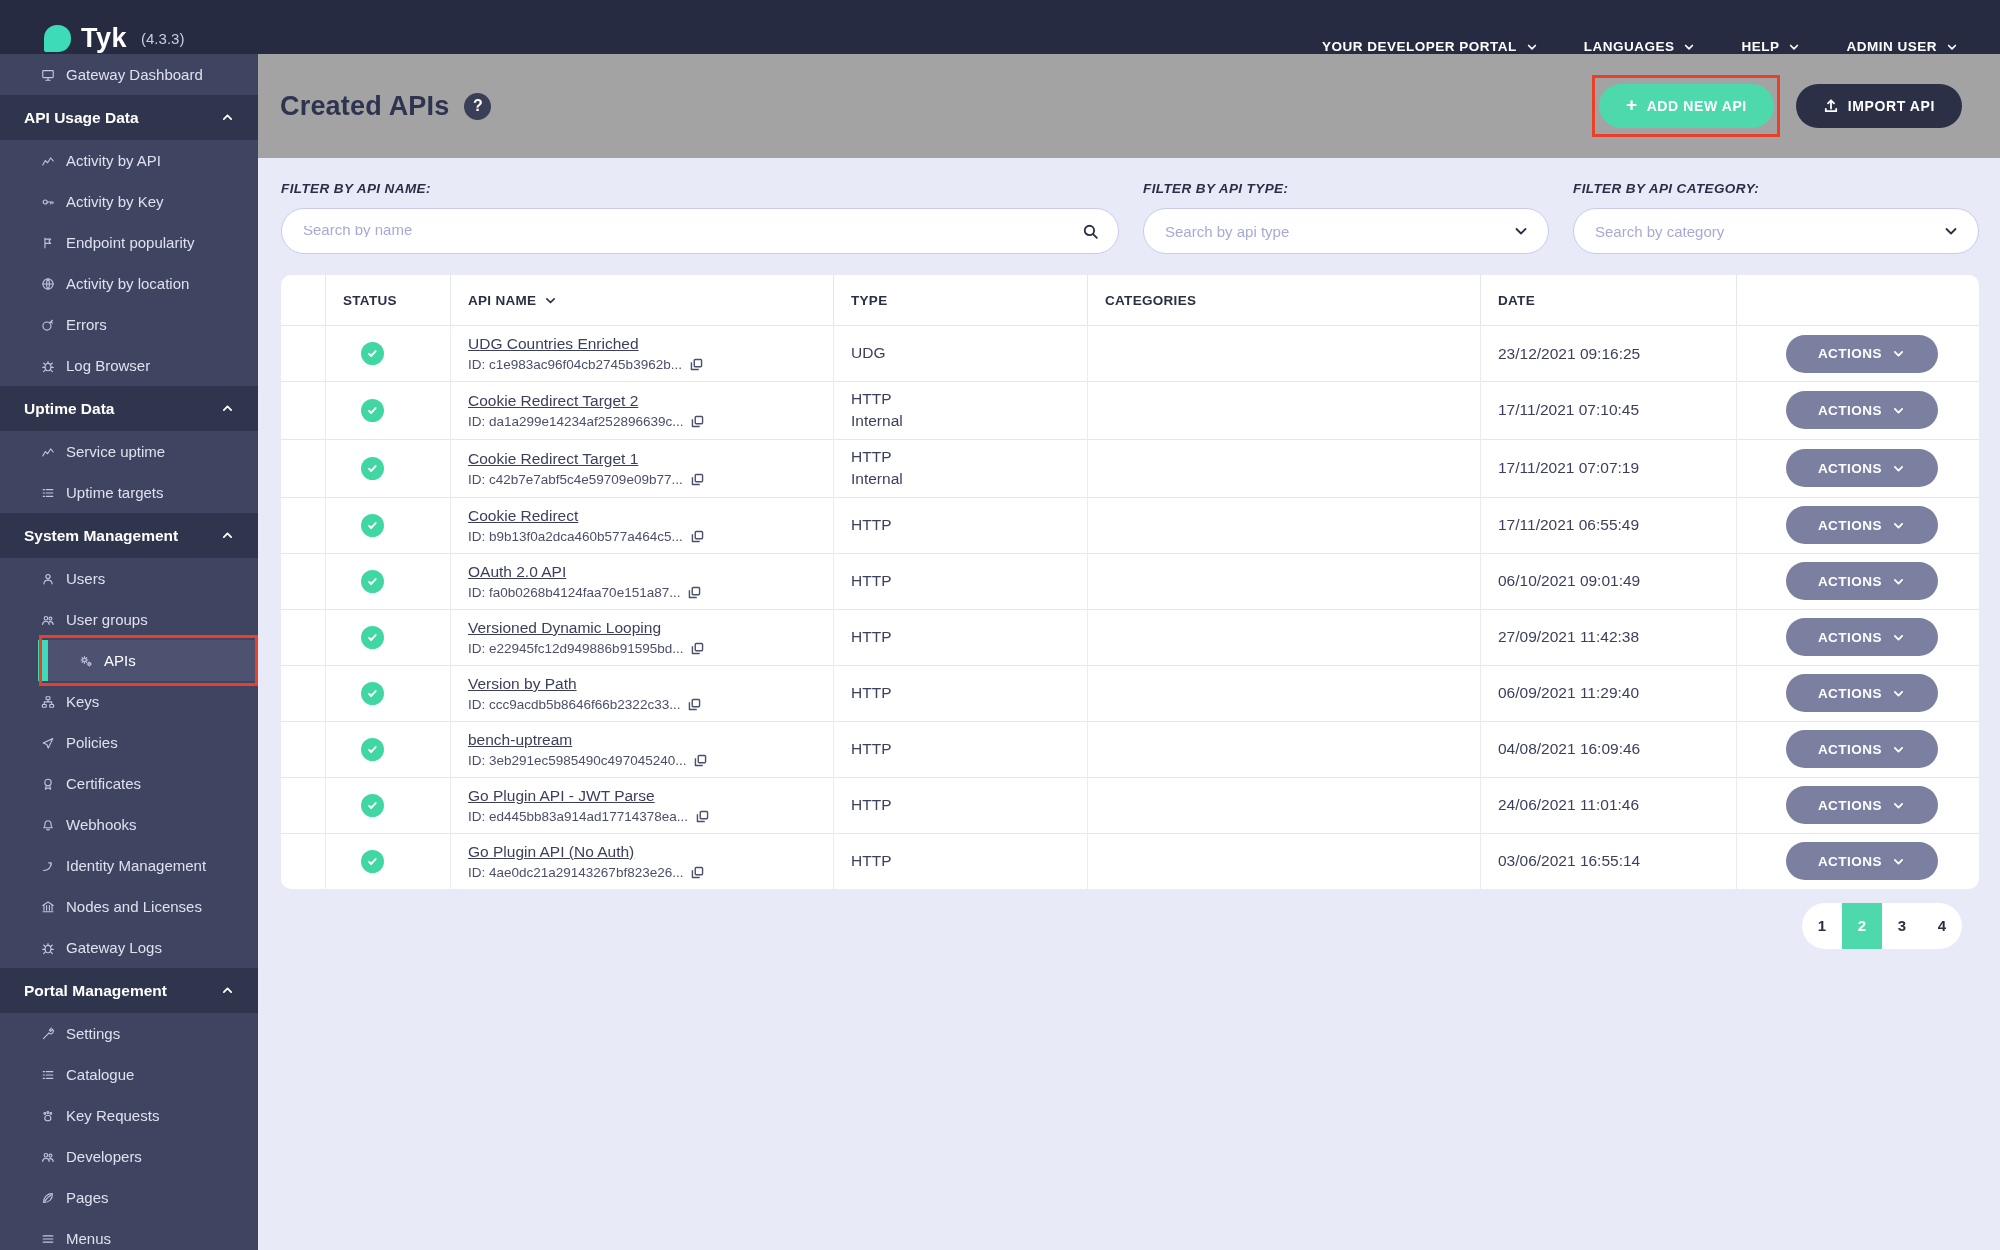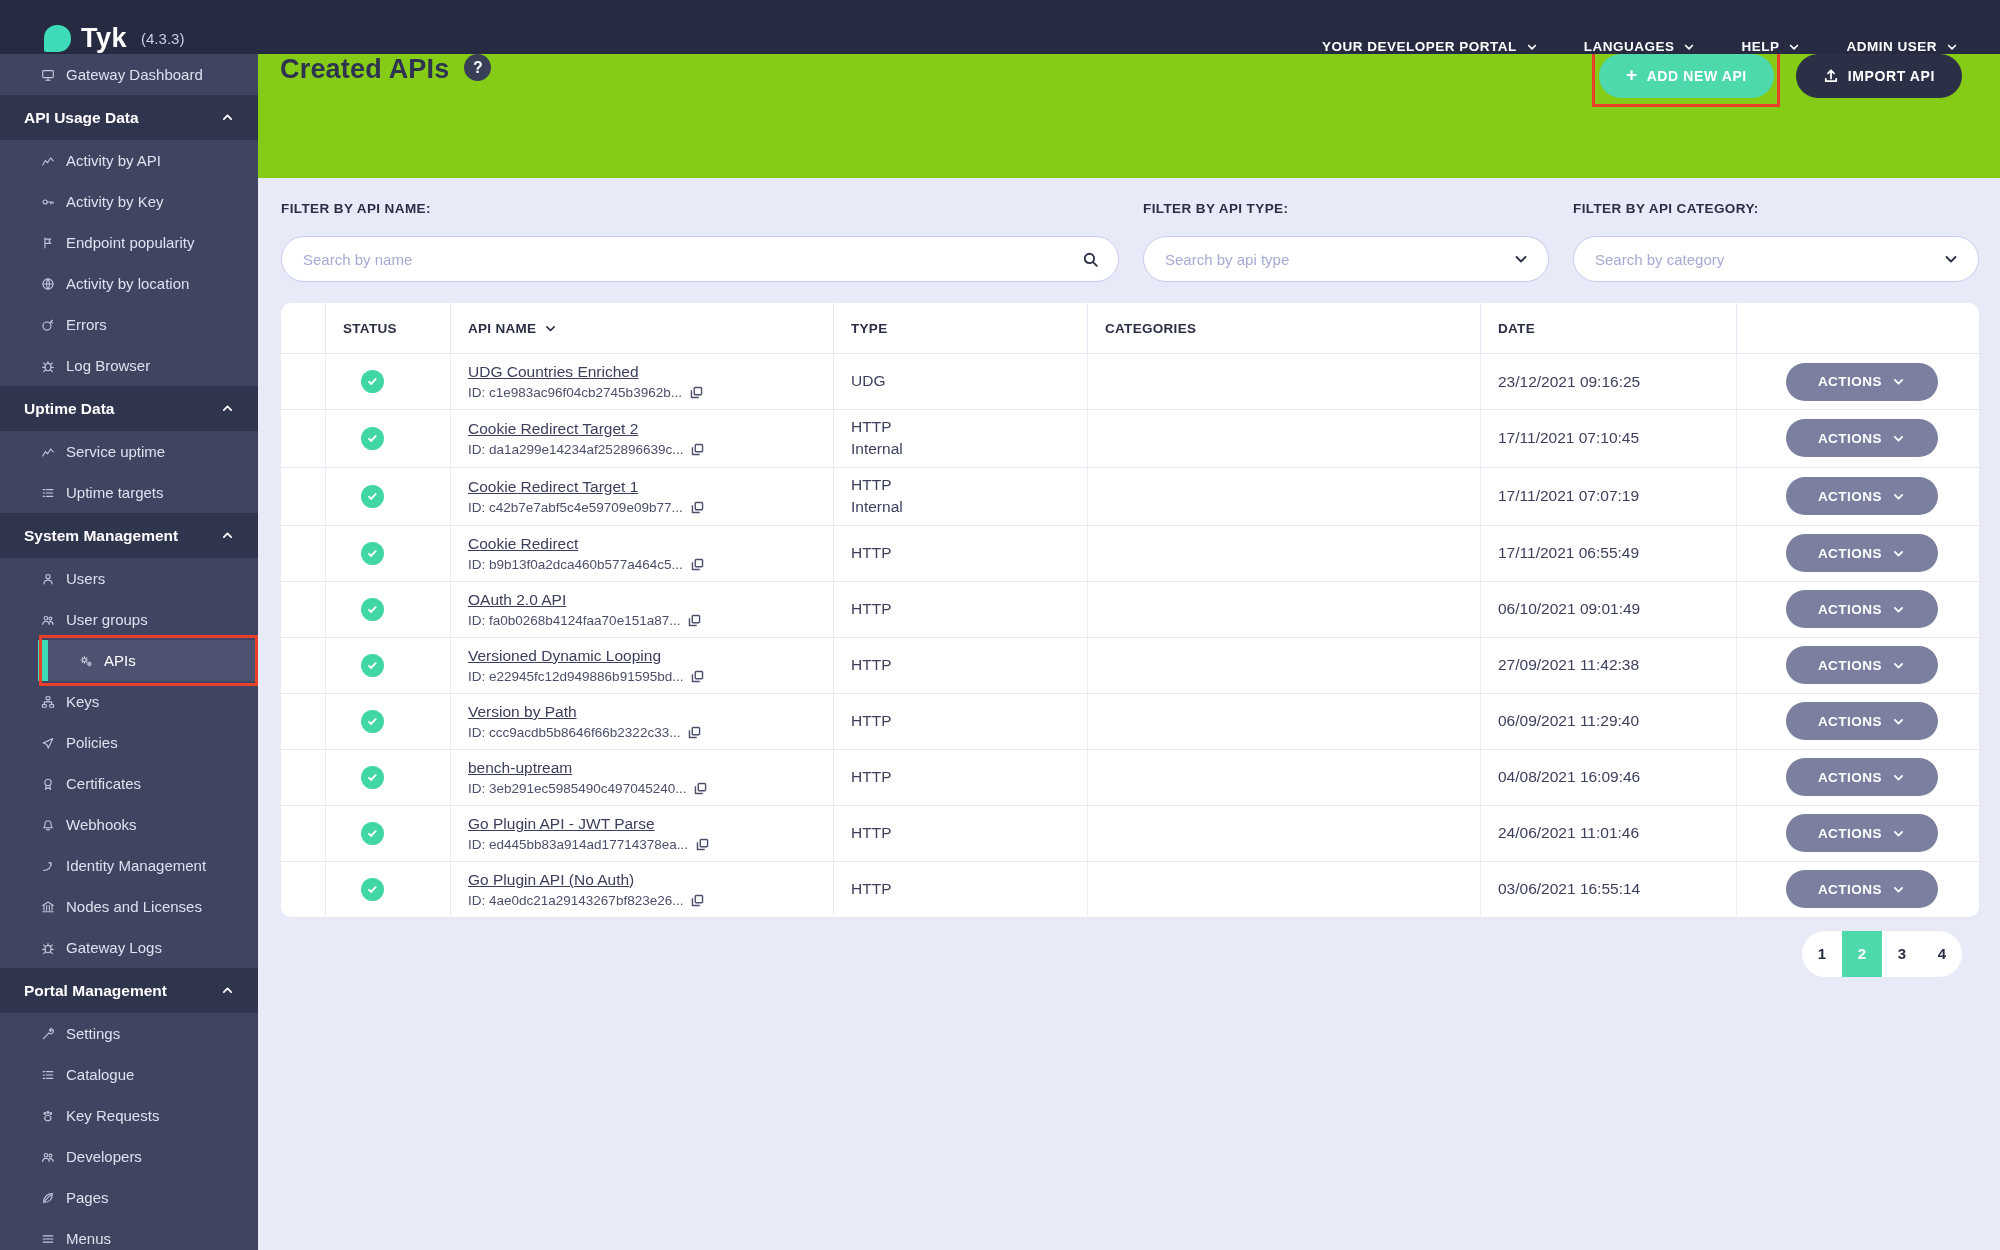--- a/index.html
+++ b/index.html
@@ -23,40 +23,40 @@
   .sidebar { width:258px; flex:0 0 258px; background:#3f4461; color:#dfe1ee; overflow:hidden; }
   .side-item { height:41px; display:flex; align-items:center; gap:11px; padding-left:40px; font-size:15px; cursor:pointer; position:relative; }
   .side-item .icon { width:15px; height:15px; display:inline-flex; align-items:center; justify-content:center; color:#c3c6da; flex:0 0 15px; }
   .side-header { height:45px; background:#30354e; color:#fff; display:flex; align-items:center; justify-content:space-between; padding:0 24px; font-size:15.5px; font-weight:bold; cursor:pointer;gap:24px; }
   .side-header svg { stroke:#fff; }
   .side-item.active { background:#4d5270; box-shadow:inset 10px 0 0 #3ddbb8; color:#fff;margin-left:38px; }
   .annotation-ring { position:absolute; left:1px; right:0; top:-5px; bottom:-5px; border:3px solid #e8402a; pointer-events:none; z-index:5; }
 
   
   .main { flex:1; background:#e9eaf8; position:relative; overflow:hidden; }
-  .page-header { height:124px; background:#84cc16; display:flex; align-items:flex-start; padding:0 38px 0 22px; }
+  .page-header { height:104px; background:#a3a3a3; display:flex; align-items:center; padding:0 38px 0 22px; }
   .page-title { font-size:27px; font-weight:bold; color:#2e3350; letter-spacing:.2px; }
   .help { width:27px; height:27px; border-radius:50%; background:#3a3f58; color:#fff; font-weight:bold; font-size:16px; display:inline-flex; align-items:center; justify-content:center; margin-left:15px; cursor:pointer; }
   .header-buttons { margin-left:auto; display:flex; align-items:center; gap:22px; }
   .annotated-btn { position:relative; }
   .annotation-box { position:absolute; top:-9px; bottom:-9px; left:-7px; right:-6px; border:3px solid #e8402a; pointer-events:none; }
   .btn { height:44px; border:none; border-radius:23px; color:#fff; font-family:"Liberation Sans",sans-serif; font-size:14px; font-weight:bold; letter-spacing:.6px; display:inline-flex; align-items:center; gap:9px; padding:0 27px; cursor:pointer; white-space:nowrap; }
   .btn-add { background:#4ed9ad; }
   .btn-add .plus { font-size:19px; font-weight:bold; margin-top:-2px; }
   .btn-import { background:#2b3047; }
   .btn-import svg { stroke:#fff; }
 
   
   .filters { display:flex; gap:24px; padding:23px 21px 21px 23px; }
   .filter { display:flex; flex-direction:column; }
   .filter-name { flex:1; }
   .filter-fixed { width:406px; flex:0 0 406px; }
-  .filter label { font-size:13.5px; font-weight:bold; color:#2a2f45; letter-spacing:.4px; margin-bottom:20px; }
+  .filter label { font-size:13.5px; font-weight:bold; color:#2a2f45; letter-spacing:.4px; margin-bottom:12px;font-style:italic; }
   .input-wrap, .select-wrap { height:46px; background:#fff; border:1px solid #c7cbef; border-radius:23px; display:flex; align-items:center; padding:0 19px 0 21px; }
-  .input-wrap input { flex:1; border:none; outline:none; font-family:"Liberation Sans",sans-serif; font-size:15px; color:#4c1d95; background:transparent; }
+  .input-wrap input { flex:1; border:none; outline:none; font-family:"Liberation Sans",sans-serif; font-size:10px; color:#4c1d95; background:transparent; }
   .input-wrap input::placeholder, .select-wrap .ph { color:#a6aad4; font-size:15px; }
   .select-wrap { cursor:pointer; }
   .select-wrap .ph { flex:1; }
   .input-wrap svg, .select-wrap svg { stroke:#2a2f45; }
 
   
   .table { margin:0 21px 0 23px; background:#fff; border-radius:10px; overflow:hidden; }
   .tgrid { display:grid; grid-template-columns:45px 125px 383px 254px 393px 256px 1fr; align-items:stretch; }
   .th { height:50px; display:flex; align-items:center; gap:8px; font-size:13.5px; font-weight:bold; color:#2a2f45; letter-spacing:.3px; border-right:1px solid #e3e6f5; padding-left:17px; }
   .th:last-child { border-right:none; }

